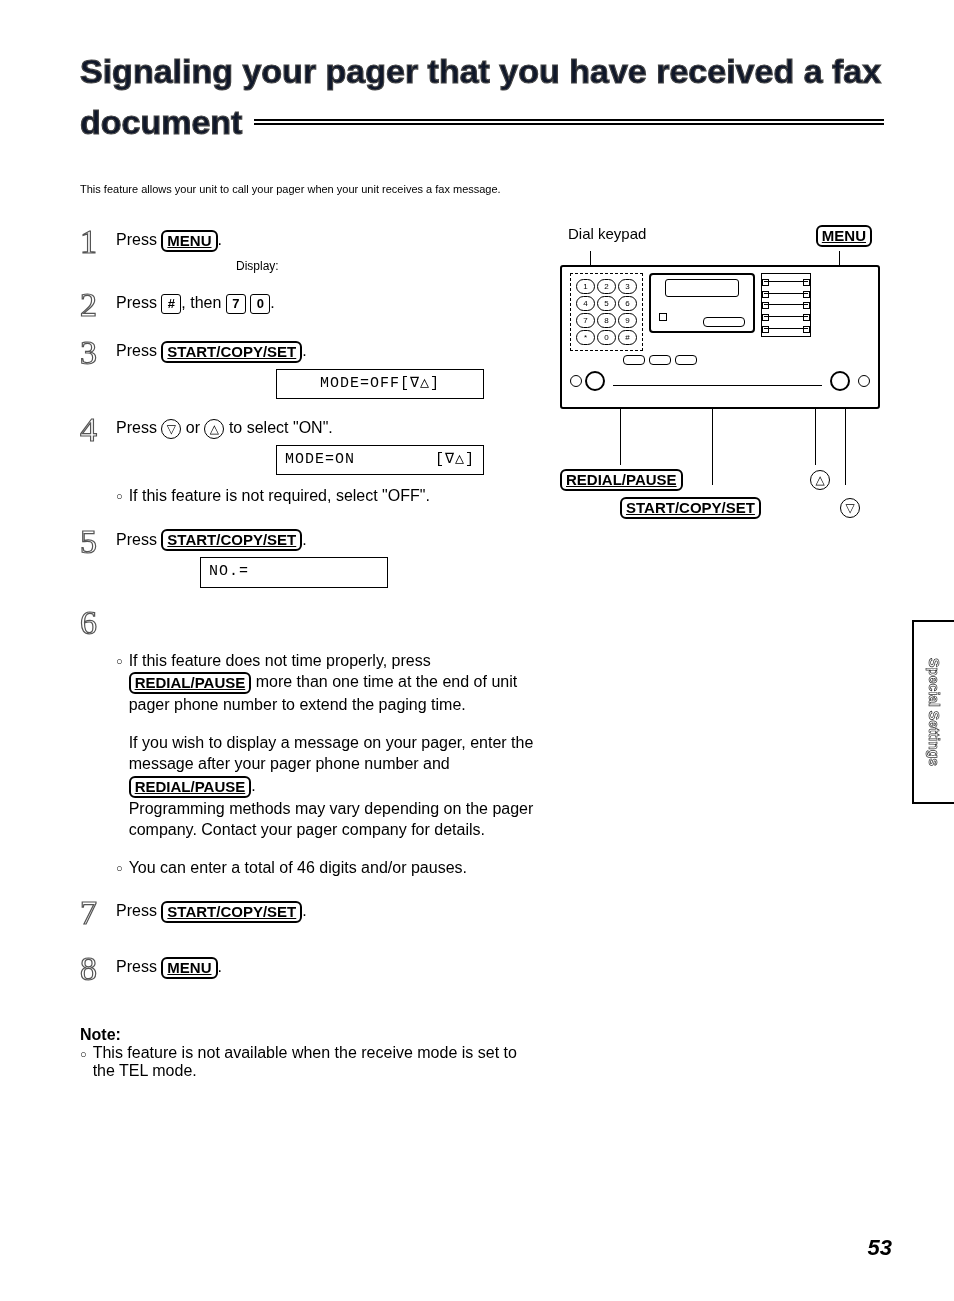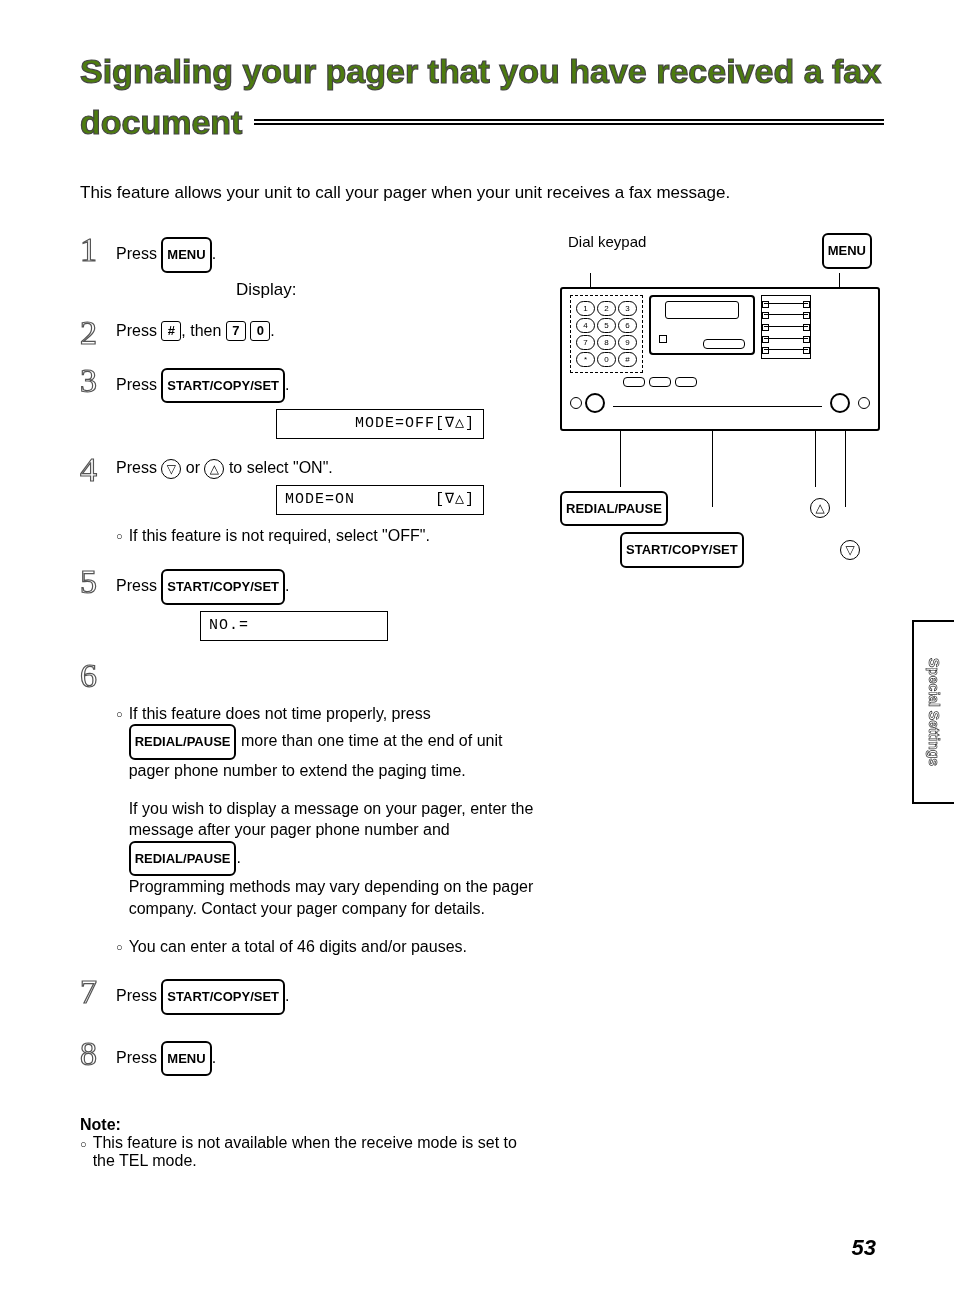--- a/index.html
+++ b/index.html
@@ -15,40 +15,40 @@
   }
   .page {
     padding: 50px 70px 40px 80px;
     position: relative;
     height: 100%;
     box-sizing: border-box;
   }
   .title {
     font-size: 34px;
     font-weight: bold;
-    color: #4d7c0f;
+    color: #0f172a;
     -webkit-text-stroke: 1.2px #444;
     text-stroke: 1.2px #444;
     line-height: 1.25;
     margin: 0 0 8px 0;
   }
   .title-rule {
     display: flex;
     align-items: center;
   }
   .title-rule .line {
     flex: 1;
     height: 6px;
     margin-left: 12px;
     border-top: 2px solid #000;
     border-bottom: 2px solid #000;
     box-sizing: border-box;
   }
   .intro {
-    font-size: 17px;
+    font-size: 11px;
     margin: 40px 0 30px 0;
   }
   .columns {
     display: flex;
     align-items: flex-start;
   }
   .left {
     width: 460px;
   }
   .right {
@@ -75,25 +75,26 @@
   .step-body {
     flex: 1;
     font-size: 16px;
     line-height: 1.35;
     padding-top: 4px;
   }
   .keybox {
     display: inline-block;
     border: 2px solid #000;
     border-radius: 6px;
-    padding: 8px 4px;
+    padding: 0 4px;
     font-weight: bold;
-    font-size: 13px;
+    font-size: 15px;
     line-height: 1.2;
     vertical-align: middle;
+    text-decoration: underline;
   }
   .smallkey {
     display: inline-block;
     border: 1.5px solid #000;
     border-radius: 3px;
     width: 18px;
     height: 18px;
     text-align: center;
     font-size: 13px;
     line-height: 18px;
@@ -111,21 +112,21 @@
     line-height: 18px;
     vertical-align: middle;
   }
   .disp-row {
     display: flex;
     align-items: center;
     margin-top: 6px;
     margin-left: 120px;
   }
   .disp-label {
-    font-size: 17px;
+    font-size: 12px;
   }
   .disp-box {
     border: 1.5px solid #000;
     padding: 4px 8px;
     font-family: "Courier New", monospace;
     font-size: 15px;
     letter-spacing: 1px;
     min-width: 170px;
     display: inline-block;
   }
@@ -146,21 +147,21 @@
   }
   .note-block {
     margin-top: 30px;
     font-size: 16px;
   }
   .note-block .nh {
     font-weight: bold;
   }
   .page-num {
     position: absolute;
-    right: 78px;
+    right: 62px;
     bottom: 40px;
     font-style: italic;
     font-weight: bold;
     font-size: 22px;
   }
   .side-tab {
     position: absolute;
     right: 0;
     top: 620px;
     width: 40px;
@@ -328,21 +329,21 @@
         <div class="step-body">
           <span>Press </span><span class="smallkey">#</span><span>, then </span><span class="smallkey">7</span> <span class="smallkey">0</span><span>.</span>
         </div>
       </div>
 
       <div class="step" style="margin-top:14px">
         <div class="step-num">3</div>
         <div class="step-body">
           <span>Press </span><span class="keybox">START/COPY/SET</span><span>.</span>
           <div class="disp-row" style="margin-left:160px">
-            <span class="disp-box" style="display:flex;justify-content:flex-end;min-width:190px">
+            <span class="disp-box" style="display:flex;justify-content:center;min-width:190px">
               <span>MODE=OFF</span>
               <span>[∇△]</span>
             </span>
           </div>
         </div>
       </div>
 
       <div class="step" style="margin-top:14px">
         <div class="step-num">4</div>
         <div class="step-body">

